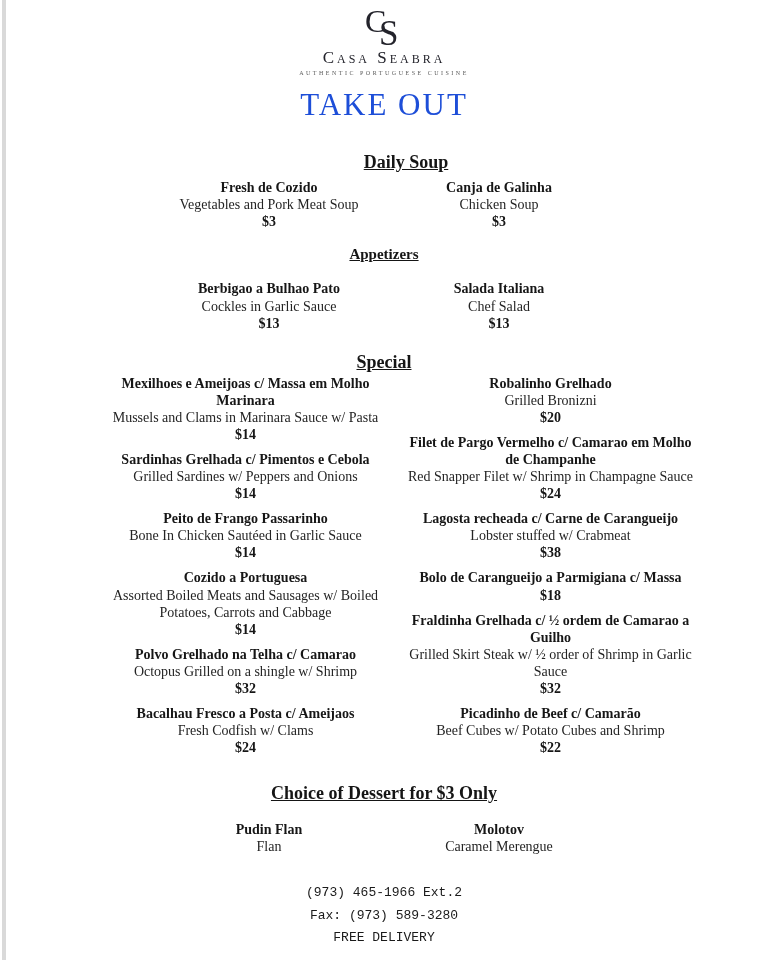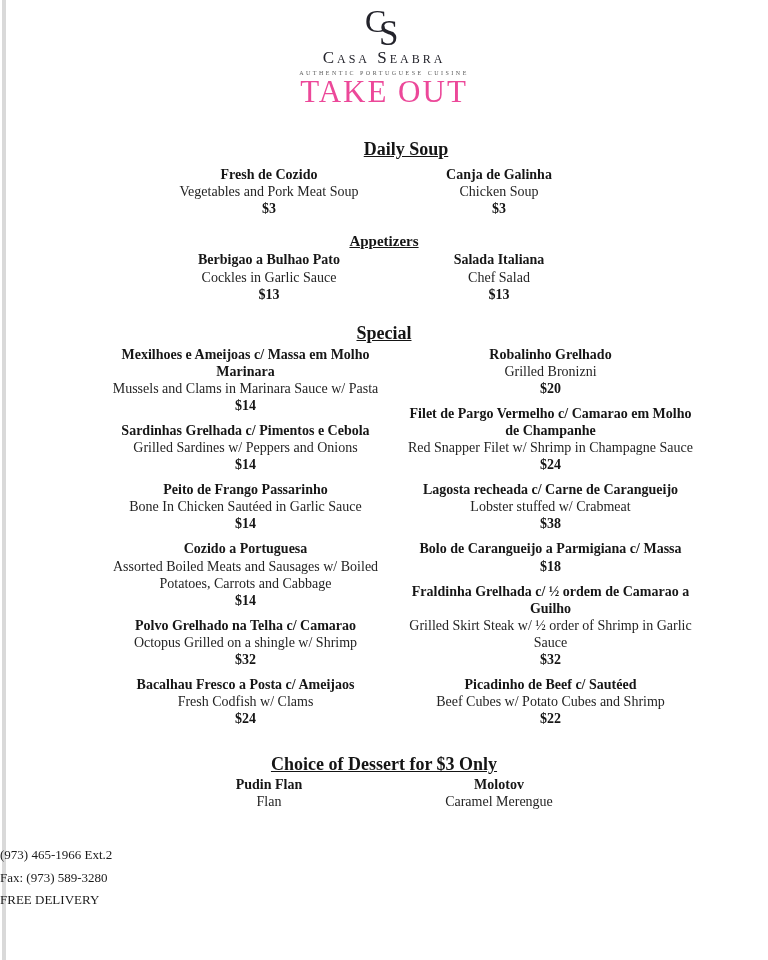--- a/index.html
+++ b/index.html
@@ -58,25 +58,26 @@
   .logo-tagline {
     font-size: 6px;
     letter-spacing: 2.5px;
     text-transform: uppercase;
     color: #5a5a5a;
     margin-top: 2px;
   }
 
   
   .take-out {
+    margin-top: 13px;
     text-align: center;
     font-size: 31px;
     letter-spacing: 2px;
     line-height: 1.05;
-    color: #ec4899;
+    color: #1d4ed8;
   }
 
   
   .header {
     text-align: center;
     font-weight: 700;
     text-decoration: underline;
     color: #151515;
   }
   .soup-header    { margin-top: 31px; font-size: 18px; padding-left: 44px; }
@@ -85,21 +86,21 @@
   .dessert-header { margin-top: 27px; font-size: 18px; text-decoration: underline; }
 
   
   .cols-narrow {
     width: 450px;
     margin: 6px auto 0;
     display: grid;
     grid-template-columns: 1fr 1fr;
     column-gap: 10px;
   }
-  .cols-narrow.tight { margin-top: 1px; }
+  .cols-narrow.tight { margin-top: 17px; }
   .cols-special {
     width: 600px;
     margin-left: 98px;
     margin-top: 2px;
     display: grid;
     grid-template-columns: 295px 295px;
     column-gap: 10px;
     align-items: start;
   }
   .col {
@@ -112,22 +113,23 @@
     text-align: center;
     font-size: 14px;
     line-height: 1.22;
     color: #242424;
   }
   .item .t { font-weight: 700; color: #161616; }
   .item .p { font-weight: 700; color: #161616; }
 
   
   .footer {
-    margin-top: 34px;
-    font-family: Liberation Serif, serif;
+    margin-top: 27px;
+    text-align: center;
+    font-family: Liberation Mono, monospace;
     font-size: 13px;
     line-height: 1.72;
     color: #1a1a1a;
   }
 </style>
 </head>
 <body>
 
 <div class="page-edge"></div>
 
@@ -232,21 +234,21 @@
         <div class="item">
           <div class="t">Bolo de Carangueijo a Parmigiana c/ Massa</div>
           <div class="p">$18</div>
         </div>
         <div class="item">
           <div class="t">Fraldinha Grelhada c/ ½ ordem de Camarao a Guilho</div>
           <div class="d">Grilled Skirt Steak w/ ½ order of Shrimp in Garlic Sauce</div>
           <div class="p">$32</div>
         </div>
         <div class="item">
-          <div class="t">Picadinho de Beef c/ Sautéed</div>
+          <div class="t">Picadinho de Beef c/ Camarão</div>
           <div class="d">Beef Cubes w/ Potato Cubes and Shrimp</div>
           <div class="p">$22</div>
         </div>
       </div>
 
     </div>
   </div>
 
   <div>
     <div class="header dessert-header">Choice of Dessert for $3 Only</div>

